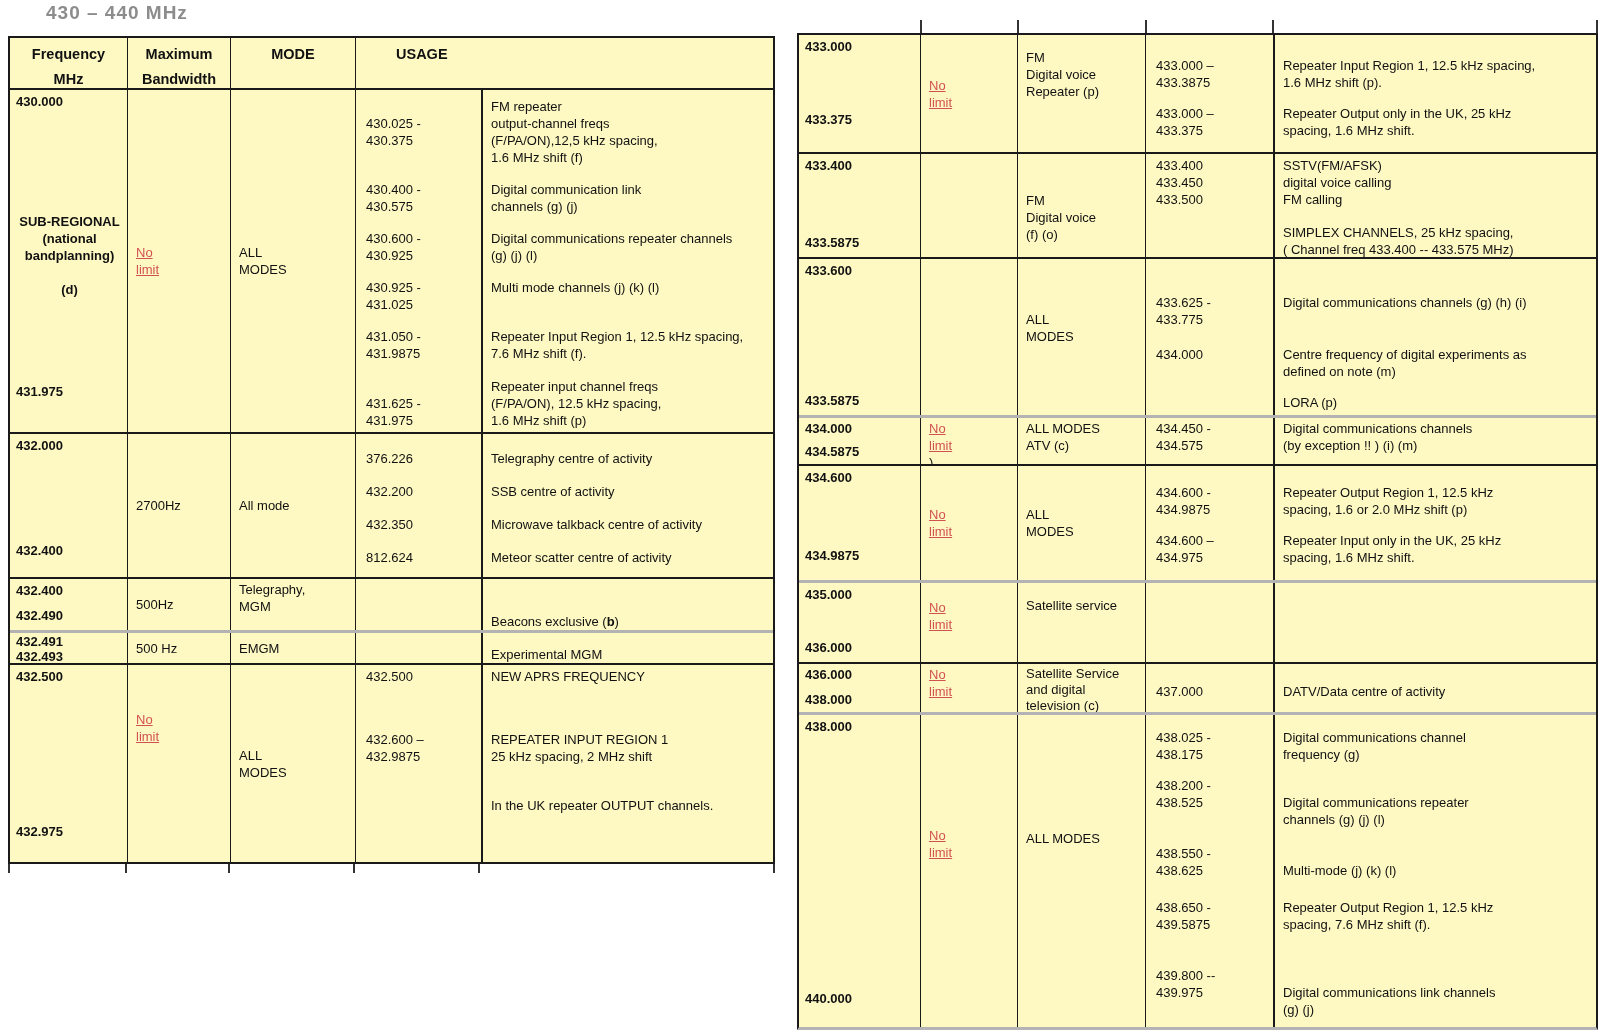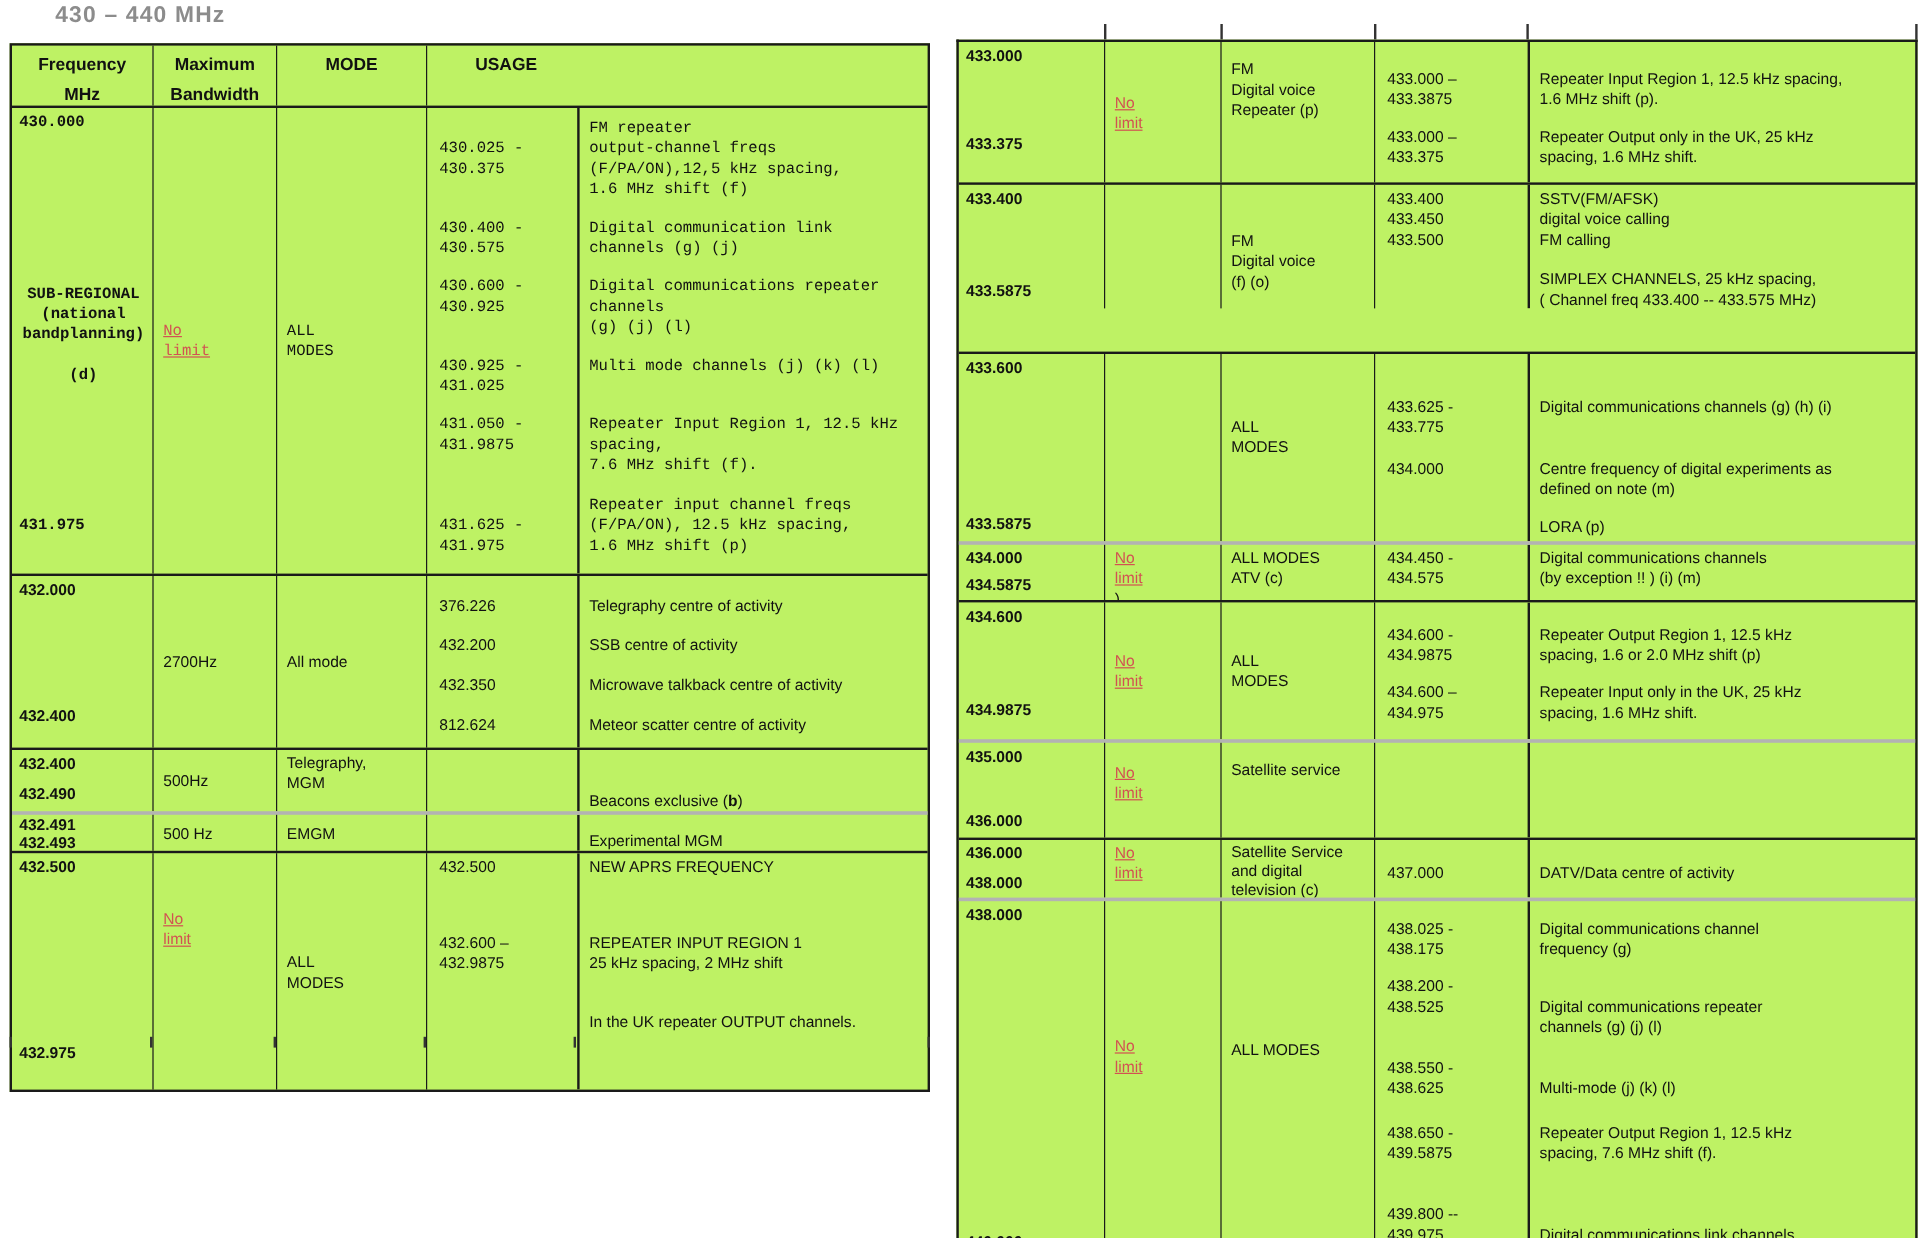--- a/index.html
+++ b/index.html
@@ -1,19 +1,19 @@
 <!DOCTYPE html>
 <html><head>
 <meta charset="utf-8">
 <style>
   html,body{margin:0;padding:0;background:#fff;}
   .page{position:relative;width:1604px;height:1032px;background:#fff;overflow:hidden;
         font-family:"Liberation Sans","DejaVu Sans",sans-serif;font-size:13px;line-height:17px;color:#111;}
   .title{position:absolute;left:46px;top:4px;font-size:19px;font-weight:bold;color:#8c8c8c;letter-spacing:1px;}
-  .tbl{position:absolute;border:2px solid #1a1a1a;background:#bef264;box-sizing:border-box;}
+  .tbl{position:absolute;border:2px solid #1a1a1a;background:#fef9c3;box-sizing:border-box;}
   .row{display:grid;position:relative;box-sizing:border-box;border-top:2px solid #1a1a1a;}
   .row.first{border-top:none;}
   .row.gtop{border-top:3px solid #b3b3b3;}
   .left .row{grid-template-columns:117px 103px 125px 420px;}
   .left .hrow{grid-template-columns:117px 103px 125px 420px;}
   .right .row{grid-template-columns:121px 97px 128px 453px;}
   .cell{border-left:1.5px solid #1a1a1a;box-sizing:border-box;overflow:hidden;}
   .cell:first-child{border-left:none;}
   .lines{white-space:pre-line;}
   .hcell{display:flex;align-items:flex-start;justify-content:center;font-weight:bold;font-size:14.5px;
@@ -52,21 +52,21 @@
 
     <div class="row hrow first" style="height:50px;">
       <div class="cell hcell">Frequency
 MHz</div>
       <div class="cell hcell">Maximum
 Bandwidth</div>
       <div class="cell hcell">MODE</div>
       <div class="cell hcell husage">USAGE</div>
     </div>
 
-    <div class="row" style="height:390px;font-family:Liberation Mono, monospace;">
+    <div class="row" style="height:344px;">
       <div class="cell fcell">
         <div class="lines">430.000</div>
         <div class="fmid">
           <span class="lines">SUB-REGIONAL
 (national
 bandplanning)</span><br>
           <span>(</span><b>d</b><span>)</span>
         </div>
         <div class="lines" style="margin-bottom:28px;">431.975</div>
       </div>
@@ -303,21 +303,21 @@
           </div>
           <div class="entry" style="margin-top:16px;">
             <div class="efreq"></div>
             <div class="edesc">SIMPLEX CHANNELS, 25 kHz spacing,
 ( Channel freq 433.400 -- 433.575 MHz)</div>
           </div>
         </div>
       </div>
     </div>
 
-    <div class="row" style="height:158px;margin-top:36px;">
+    <div class="row" style="height:158px;">
       <div class="cell fcell">
         <div class="lines">433.600</div>
         <div class="lines" style="margin-bottom:2px;">433.5875</div>
       </div>
       <div class="cell bwcell"></div>
       <div class="cell modecell" style="padding-top:52px;">
         <div class="lines">ALL
 MODES</div>
       </div>
       <div class="cell ucell">

